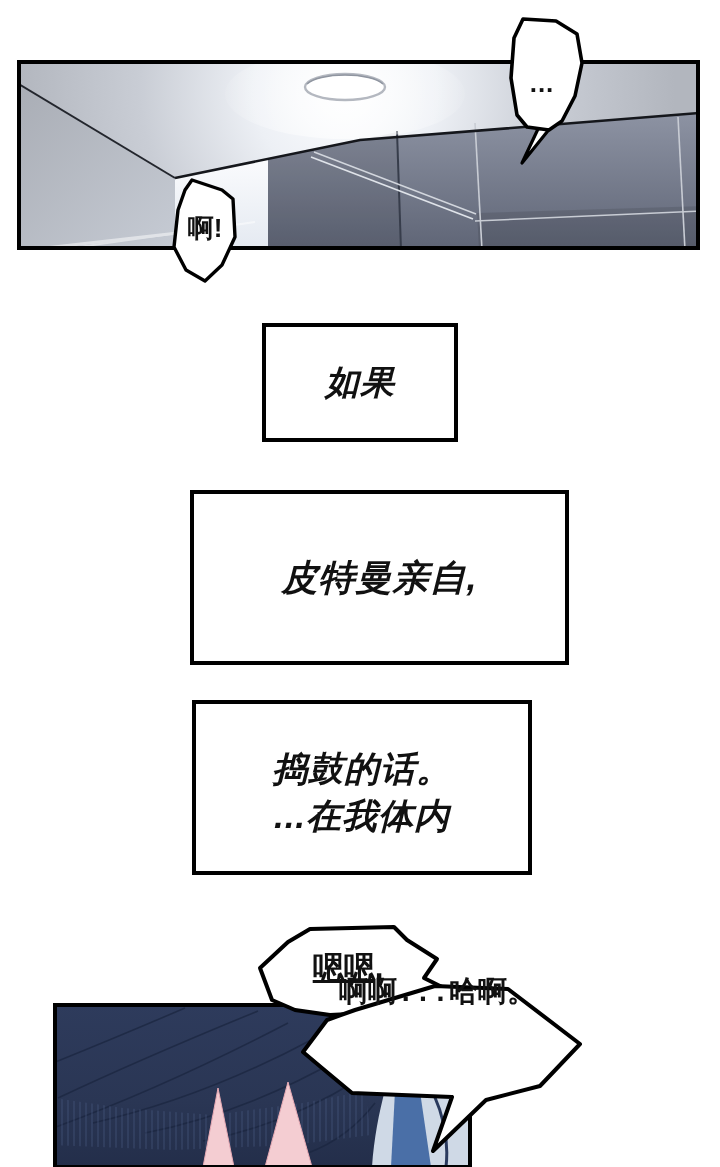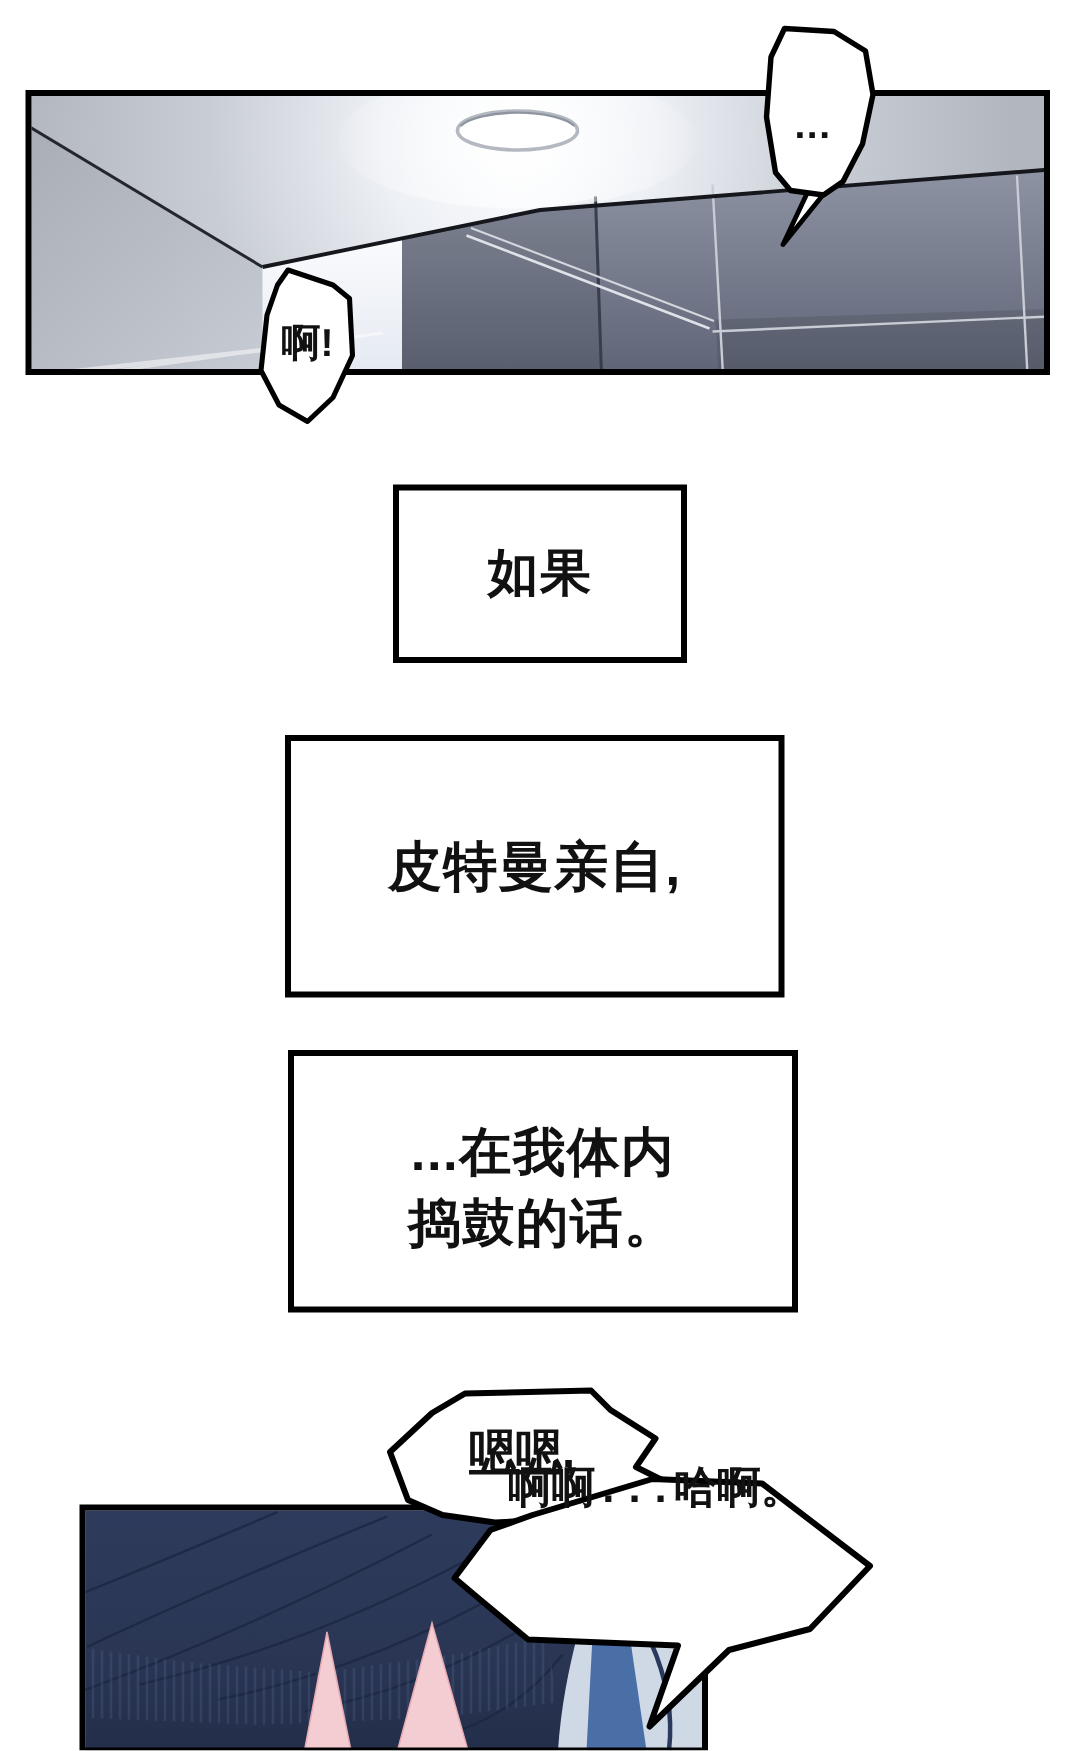--- a/index.html
+++ b/index.html
@@ -3,23 +3,23 @@
 <meta charset="utf-8">
 <style>
   html,body{margin:0;padding:0;background:#fff;}
   #page{position:relative;width:720px;height:1167px;margin:0 auto;background:var(--page_bg,#ffffff);overflow:hidden;
         font-family:"Liberation Sans","DejaVu Sans",sans-serif;color:#111;}
   .abs{position:absolute;}
   svg{display:block;overflow:visible;}
   
   .nbox{position:absolute;background:#fff;border:4px solid #000;display:flex;flex-direction:column;
         align-items:center;justify-content:center;text-align:center;box-sizing:border-box;}
-  .nbox .txt{font-weight:600;letter-spacing:1px;line-height:1.32;}
+  .nbox .txt{font-weight:600;letter-spacing:1px;line-height:1.32;font-style:italic;}
   #box1{left:262px;top:323px;width:196px;height:119px;font-size:34px;}
-  #box2{left:190px;top:490px;width:333px;height:175px;font-size:36px;}
+  #box2{left:190px;top:490px;width:379px;height:175px;font-size:36px;}
   #box3{left:192px;top:700px;width:340px;height:175px;font-size:35px;padding-top:10px;}
   
   .btxt{position:absolute;font-weight:700;text-align:center;white-space:nowrap;}
   #t-dots{left:512px;top:68px;width:60px;font-size:26px;letter-spacing:1px;}
   #t-gasp{left:180px;top:211px;width:50px;font-size:26px;}
   #t-moan1{left:288px;top:947px;width:120px;font-size:31px;text-decoration:underline;}
   #t-moan2{left:325px;top:972px;width:225px;font-size:29px;font-family:Liberation Mono, monospace;}
 </style>
 </head>
 <body>
@@ -95,22 +95,22 @@
   </svg>
   <div class="btxt" id="t-gasp">啊!</div>
 
   <div class="nbox" id="box1">
     <span class="txt">如果</span>
   </div>
   <div class="nbox" id="box2">
     <span class="txt">皮特曼亲自,</span>
   </div>
   <div class="nbox" id="box3">
+    <span class="txt">捣鼓的话。</span>
     <span class="txt">...在我体内</span>
-    <span class="txt">捣鼓的话。</span>
   </div>
 
   <svg class="abs" style="left:53px;top:1003px;" width="419" height="164" viewBox="0 0 419 164">
     <defs>
       <linearGradient id="gHair" x1="0" y1="0" x2="0" y2="1">
         <stop offset="0" stop-color="#2e3b5c"></stop>
           <stop offset="0.6" stop-color="#2a3654"></stop>
         <stop offset="1" stop-color="#232e4a"></stop>
       </linearGradient>
       <pattern id="hatch" width="6" height="16" patternUnits="userSpaceOnUse">

